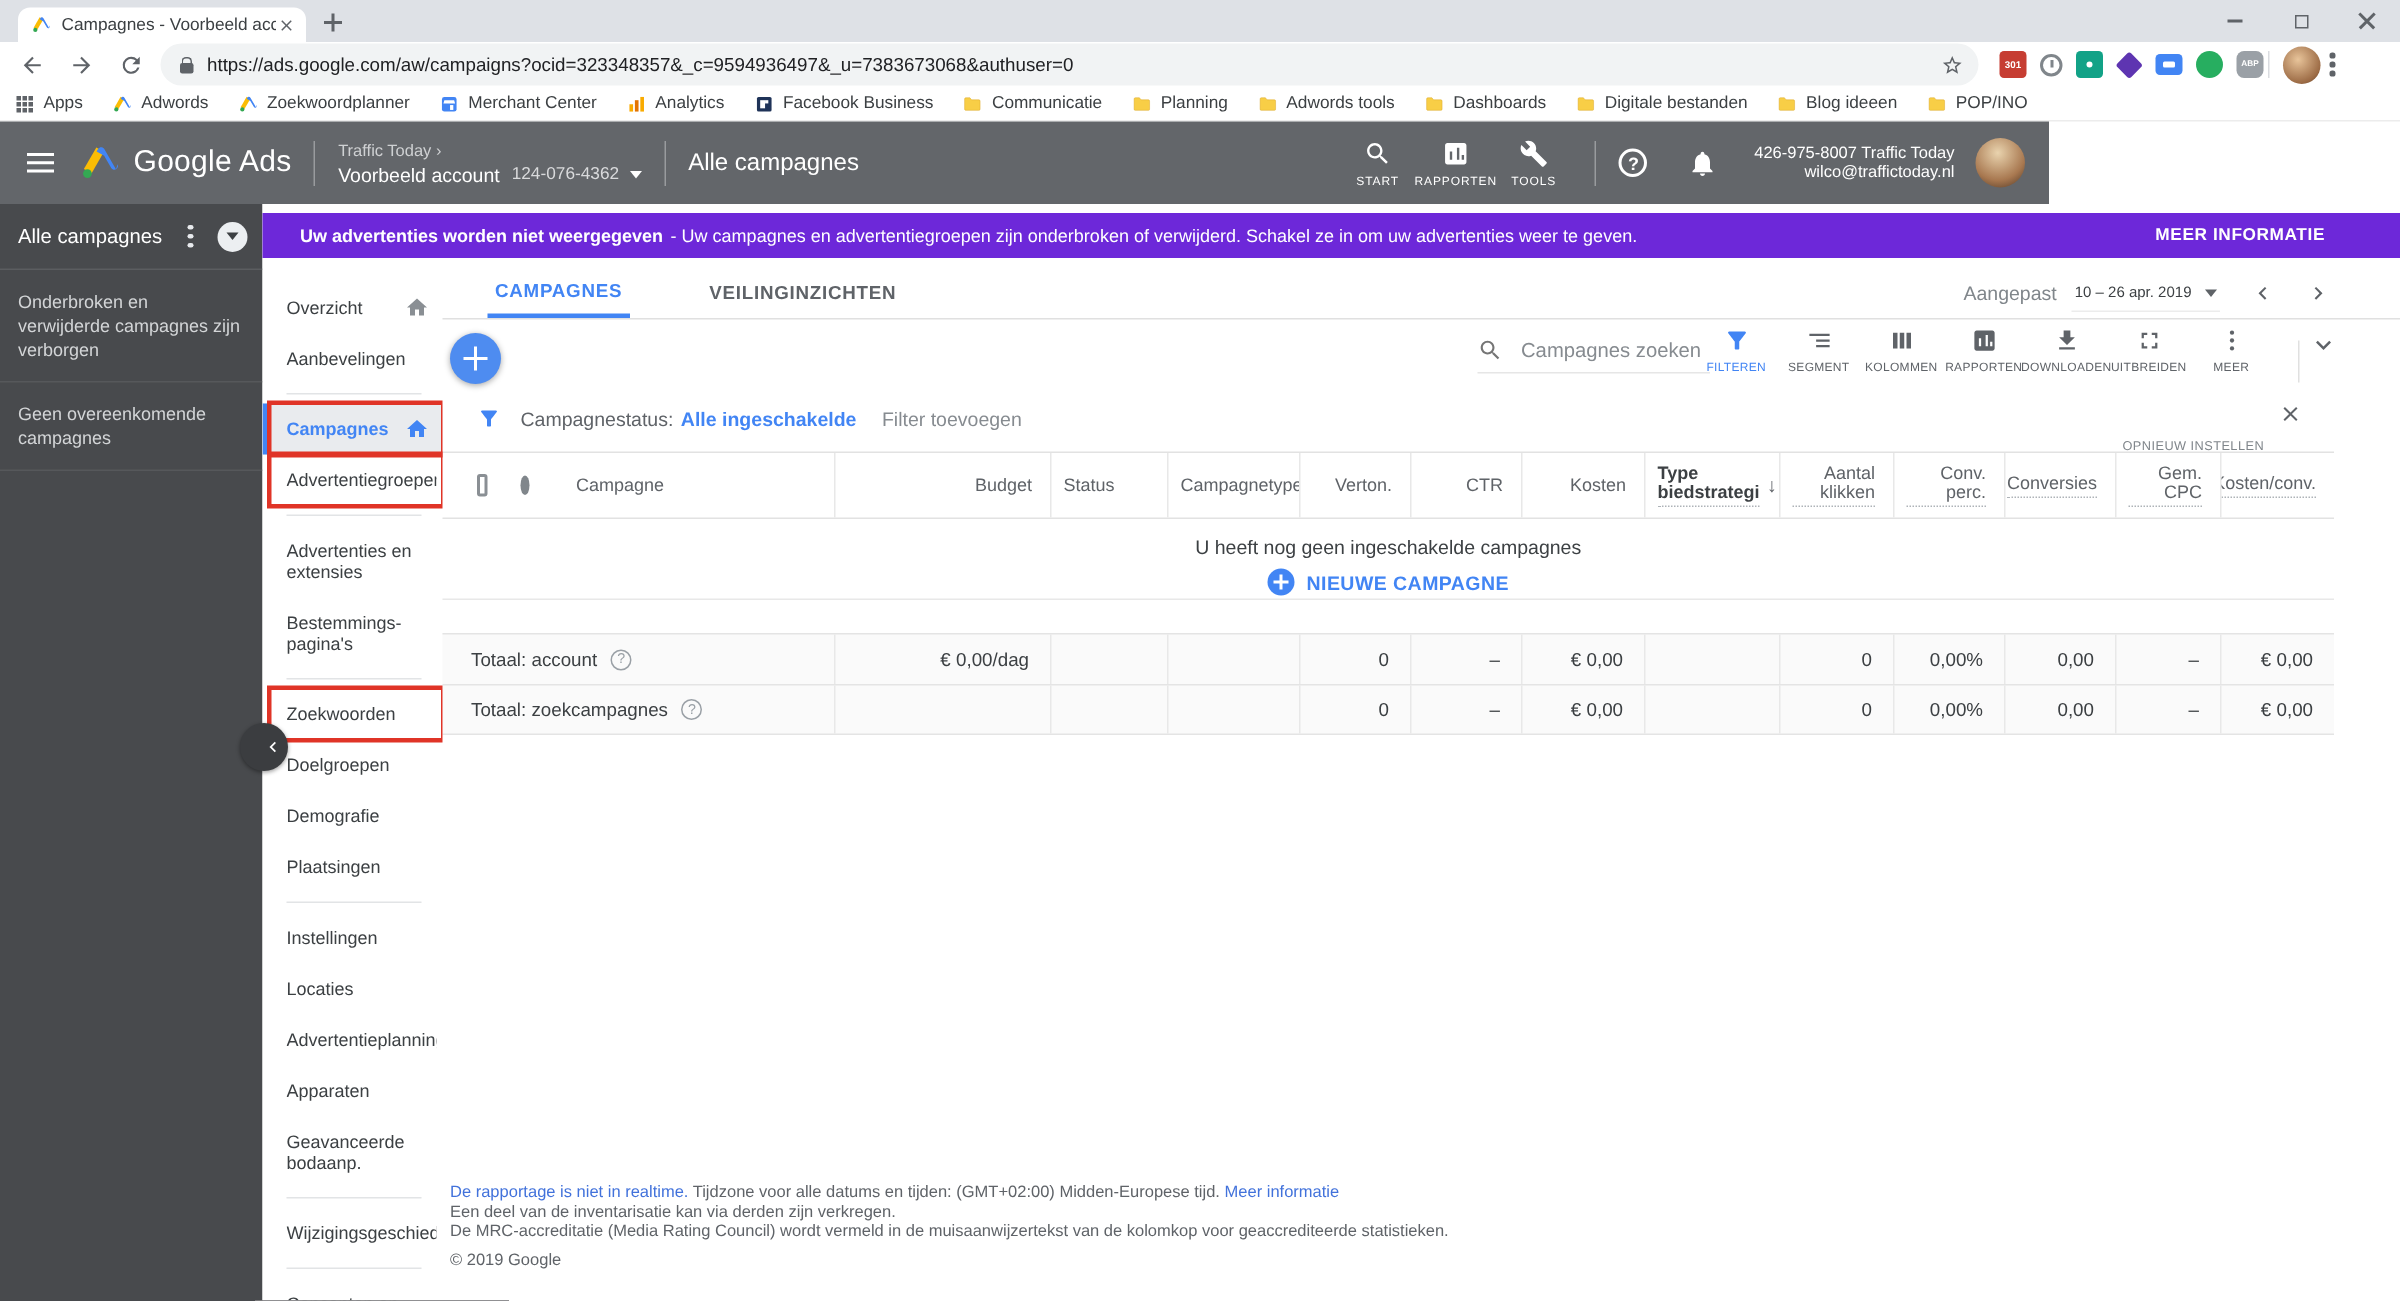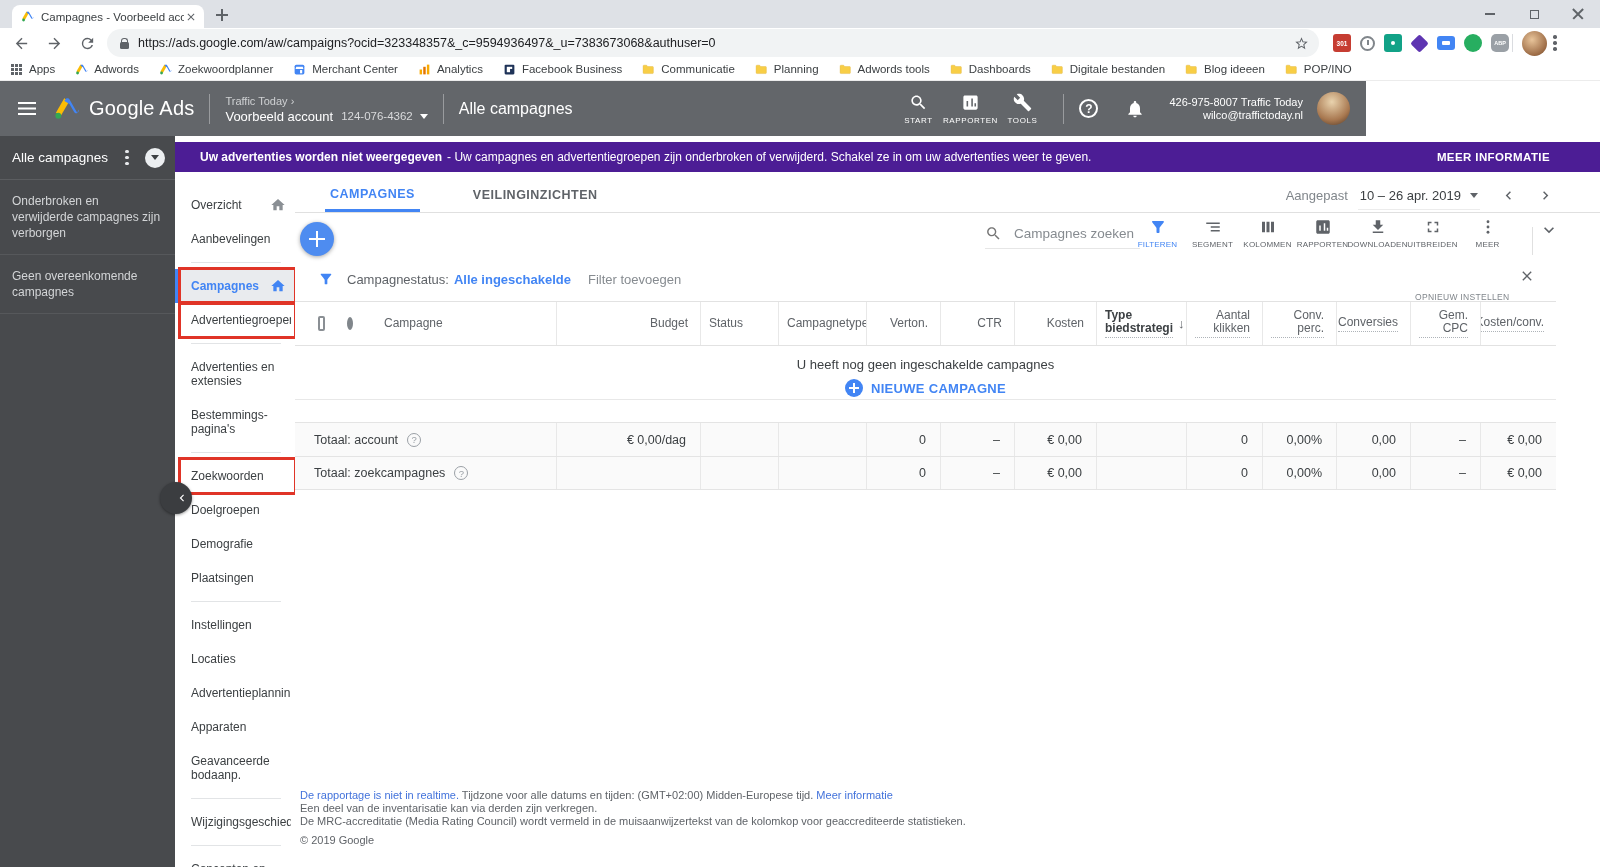--- a/index.html
+++ b/index.html
@@ -104,21 +104,21 @@
   .dp-title{flex:1;font-size:13.5px;color:#fff;}
   .dp-dots{position:relative;width:4px;height:16px;margin-right:16px;}
   .dp-dots::before{content:"";position:absolute;left:0;top:0;width:3.5px;height:3.5px;border-radius:50%;
                    background:#e8eaed;box-shadow:0 6px 0 #e8eaed,0 12px 0 #e8eaed;}
   .dp-circle{width:20px;height:20px;border-radius:50%;background:#eceff1;display:flex;align-items:center;justify-content:center;}
   .dp-circle i{width:0;height:0;border-left:4px solid transparent;border-right:4px solid transparent;border-top:5px solid #3c4043;}
   .dp-note{padding:13px 12px;font-size:12px;color:#d3d5d7;line-height:16px;border-bottom:1px solid #56585b;}
 
   
   .main{position:absolute;left:175px;top:136px;right:0;bottom:0;background:#fff;}
-  .banner{position:absolute;left:0;right:0;top:6px;height:30px;background:#4c1d95;color:#fff;
+  .banner{position:absolute;left:0;right:0;top:6px;height:30px;background:#6d28d9;color:#fff;
           display:flex;align-items:center;padding:0 50px 0 25px;box-sizing:border-box;font-size:12px;}
   .banner-title{font-weight:bold;margin-right:5px;white-space:nowrap;}
   .banner-msg{white-space:nowrap;}
   .banner-action{margin-left:auto;font-weight:bold;font-size:11.5px;letter-spacing:.4px;white-space:nowrap;}
 
   .left-nav{position:absolute;left:0;top:36px;width:120px;bottom:0;padding-top:16px;box-sizing:border-box;overflow:hidden;}
   .nav-item{position:relative;padding:10px 4px 10px 16px;font-size:12px;color:#3c4043;line-height:14px;cursor:pointer;}
   .nav-label{display:block;overflow:hidden;white-space:normal;}
   .nav-item.oneline .nav-label{white-space:nowrap;}
   .nav-item .home-ic{position:absolute;right:9px;top:50%;margin-top:-8px;}
@@ -136,21 +136,21 @@
 
   .content{position:absolute;left:120px;top:36px;right:0;bottom:0;}
   .tab-row{position:absolute;left:0;right:0;top:6px;height:35px;border-bottom:1px solid #e0e0e0;
            display:flex;align-items:stretch;padding-left:30px;box-sizing:border-box;}
   .ptab{display:flex;align-items:center;font-size:12.5px;letter-spacing:.5px;font-weight:bold;
         color:#5f6368;padding:0 5px;margin-right:48px;cursor:pointer;}
   .ptab.active{color:#4285f4;border-bottom:3px solid #4285f4;}
   .date-block{position:absolute;right:46px;top:0;height:35px;display:flex;align-items:center;}
   .date-label{font-size:13px;color:#80868b;margin-right:10px;}
   .date-range-wrap{display:flex;align-items:center;border-bottom:1px solid #ececec;padding:7px 2px 6px;}
-  .date-range{font-size:13px;color:#3c4043;}
+  .date-range{font-size:10px;color:#3c4043;}
   .caret-dk{width:0;height:0;border-left:4px solid transparent;border-right:4px solid transparent;
             border-top:5px solid #5f6368;margin-left:9px;}
   .chev{margin-left:20px;}
   .chev svg{width:17px;height:17px;fill:#5f6368;}
 
   .toolbar-row{position:absolute;left:0;right:0;top:41px;height:50px;}
   .fab{position:absolute;left:5px;top:9px;width:34px;height:34px;border-radius:50%;background:#4e8cf0;
        box-shadow:0 1px 4px rgba(0,0,0,.35);cursor:pointer;}
   .fab::before,.fab::after{content:"";position:absolute;background:#fff;}
   .fab::before{left:9px;top:16px;width:16px;height:2px;}

